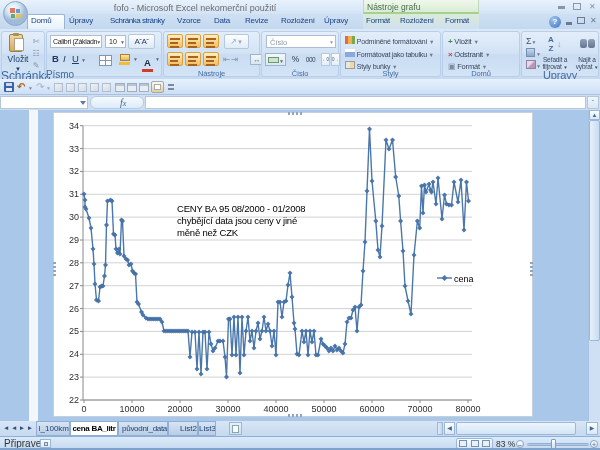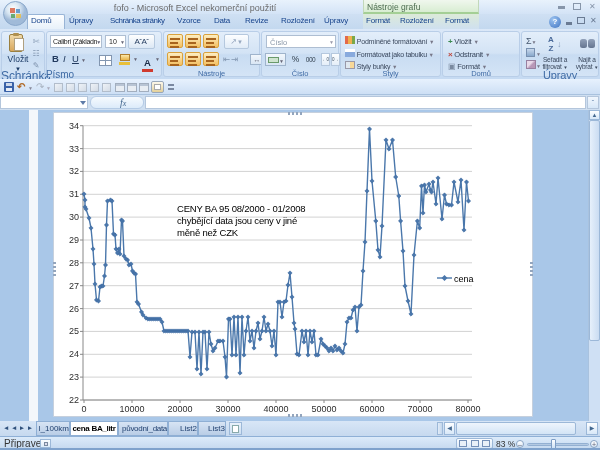--- a/index.html
+++ b/index.html
@@ -247,21 +247,21 @@
 <div class="abs" style="left:288px;top:112px;width:14px;height:3px;background:repeating-linear-gradient(90deg,#93a5bd 0 2px,transparent 2px 4px)"></div>
 <div class="abs" style="left:288px;top:414px;width:14px;height:3px;background:repeating-linear-gradient(90deg,#93a5bd 0 2px,transparent 2px 4px)"></div>
 <div class="abs" style="left:53px;top:262px;width:3px;height:14px;background:repeating-linear-gradient(#93a5bd 0 2px,transparent 2px 4px)"></div>
 <div class="abs" style="left:530px;top:262px;width:3px;height:14px;background:repeating-linear-gradient(#93a5bd 0 2px,transparent 2px 4px)"></div>
 <div class="abs" style="left:0;top:421px;width:600px;height:15px;background:linear-gradient(#d8e6f6,#c6d9ef)"></div>
 <div class="abs" style="left:3px;top:424px;width:34px;height:10px;font-size:6.5px;color:#30517c;letter-spacing:1.5px">◄◄►►</div>
 <div class="st" style="left:36px;width:34px">l_100km</div>
 <div class="abs" style="left:70px;top:421px;width:48px;height:15px;background:#fff;border:1px solid #8fafd4;font-size:8px;font-weight:bold;color:#000;text-align:center;line-height:13px;letter-spacing:-0.3px;white-space:nowrap">cena BA_litr</div>
 <div class="st" style="left:118px;width:50px;letter-spacing:-0.3px">původní_data</div>
 <div class="st" style="left:168px;width:30px">List2</div>
-<div class="st" style="left:198px;width:28px">List3</div>
+<div class="st" style="left:198px;width:18px">List3</div>
 <div class="abs" style="left:229px;top:422px;width:13px;height:13px;background:linear-gradient(#e8f1fa,#cddff2);border:1px solid #9cb8d8">
     <div style="margin:2px auto 0;width:7px;height:8px;background:#fff;border:1px solid #8aa"></div>
   </div>
 <div class="abs" style="left:437px;top:422px;width:6px;height:13px;background:linear-gradient(90deg,#e2ecf8,#c2d6ec);border:1px solid #9cb8d8"></div>
 <div class="abs" style="left:444px;top:422px;width:11px;height:13px;background:linear-gradient(#fdfeff,#d8e8f8);border:1px solid #9cb8d8;font-size:6px;color:#44688f;text-align:center;line-height:11px">◀</div>
 <div class="abs" style="left:456px;top:422px;width:120px;height:13px;background:linear-gradient(#eef5fc,#d3e4f6);border:1px solid #9cb8d8;border-radius:2px"></div>
 <div class="abs" style="left:586px;top:422px;width:12px;height:13px;background:linear-gradient(#fdfeff,#d8e8f8);border:1px solid #9cb8d8;font-size:6px;color:#44688f;text-align:center;line-height:11px">▶</div>
 <div class="abs" style="left:0;top:436px;width:600px;height:14px;background:linear-gradient(#dcebfa,#c3d7ee);border-top:1px solid #8fb0d6"></div>
 <div class="abs" style="left:4px;top:438px;font-size:10px;color:#333">Připraven</div>
 <div class="abs" style="left:40px;top:439px;width:11px;height:9px;background:linear-gradient(#fbfdff,#dcebfa);border:1px solid #9cb8d8">

